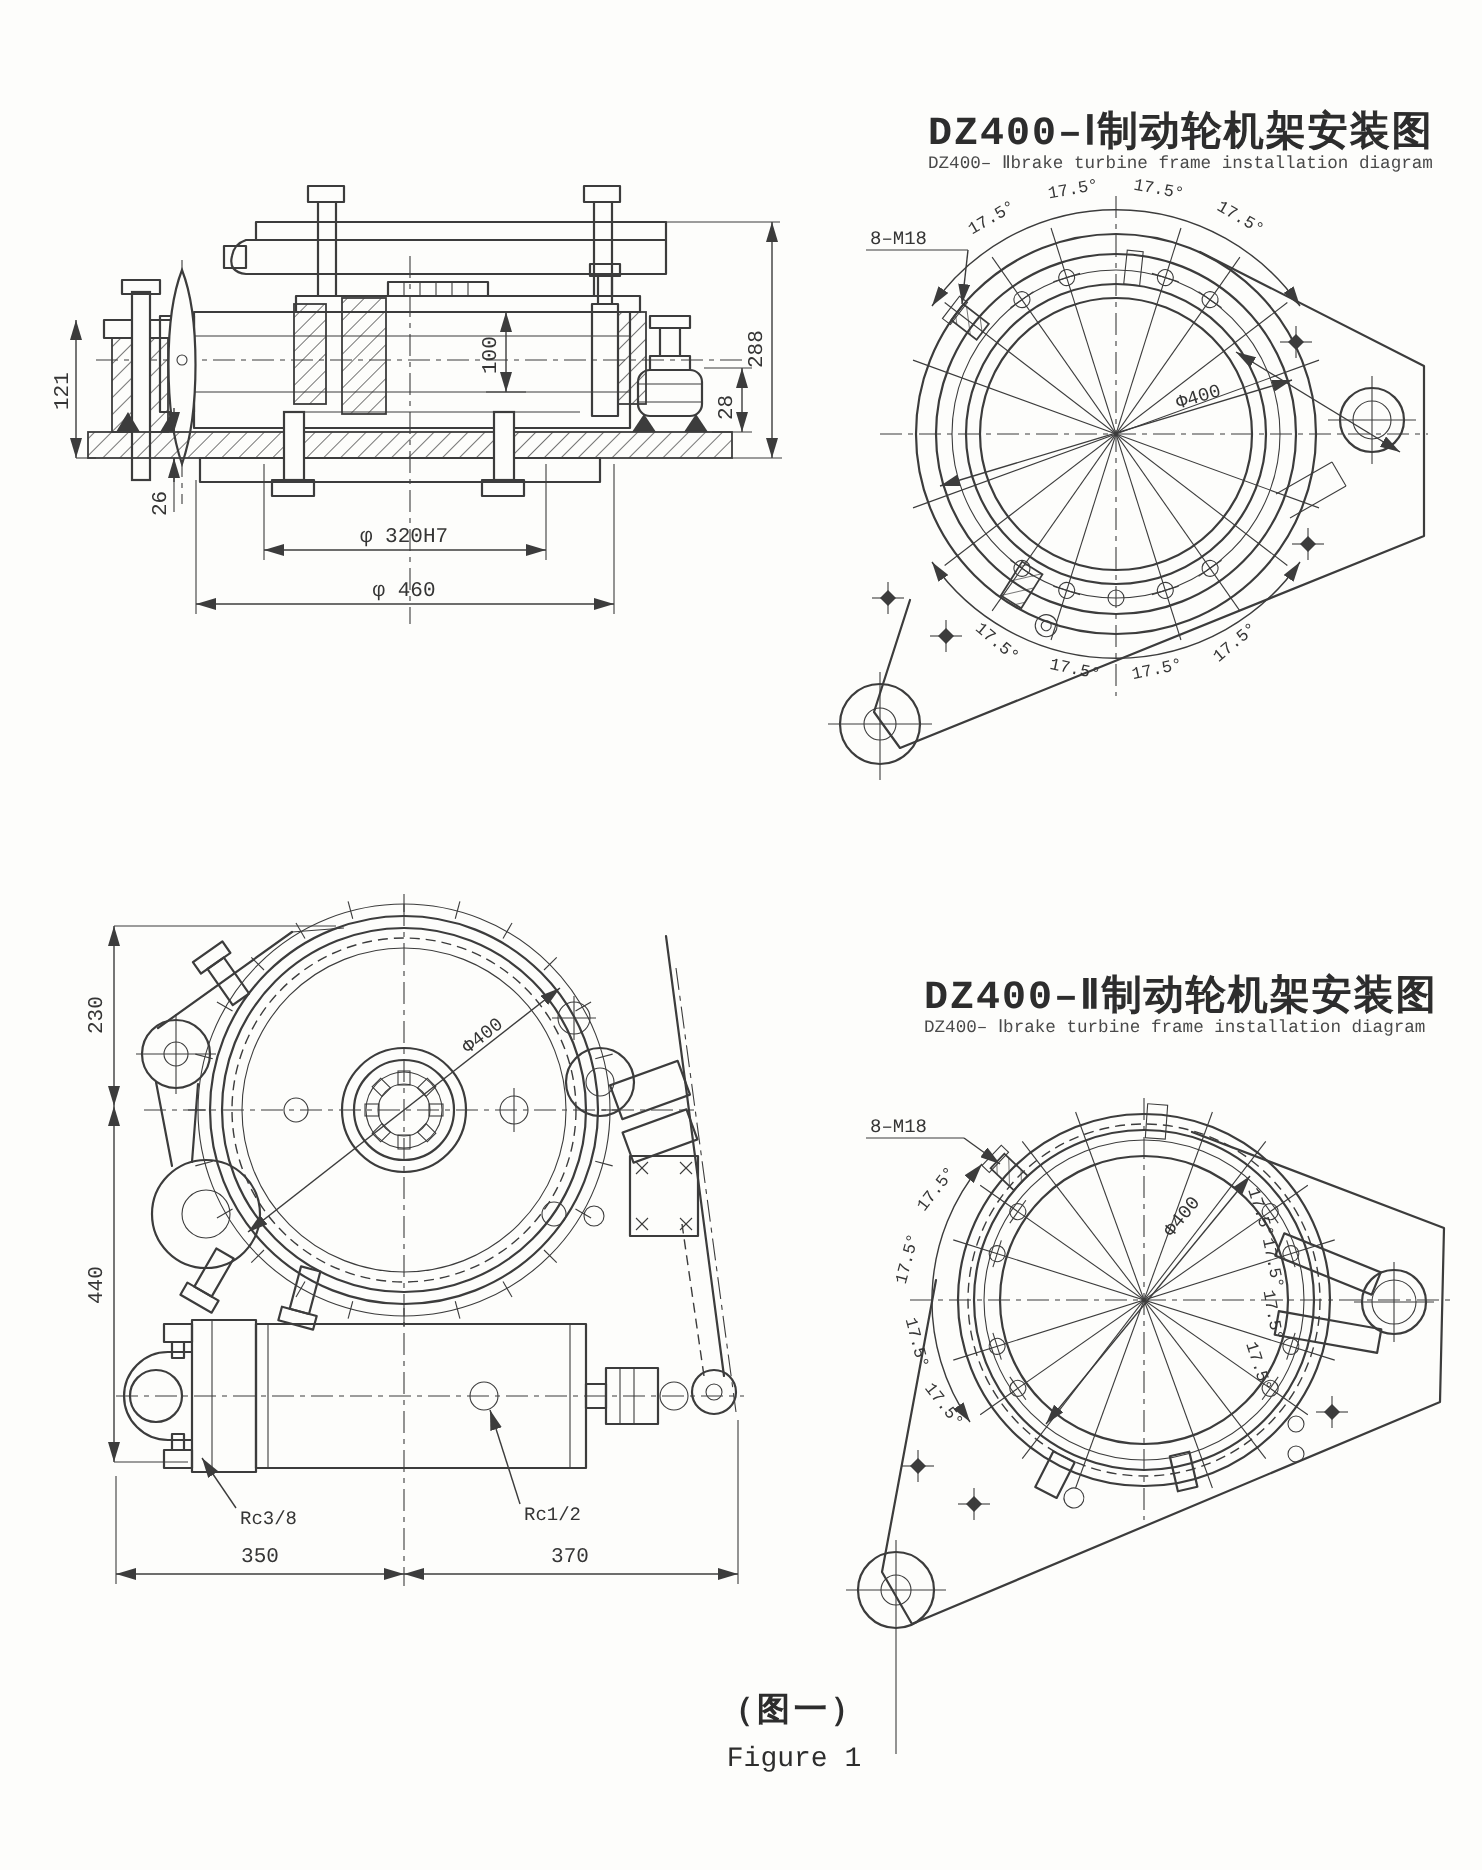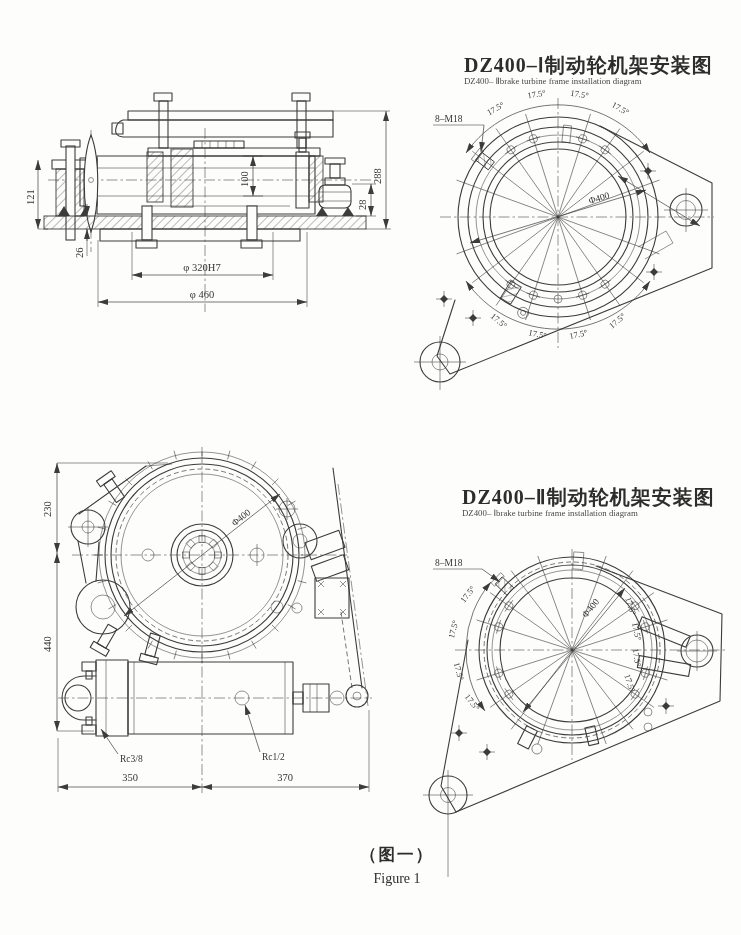--- a/index.html
+++ b/index.html
@@ -1,17 +1,17 @@
 <!DOCTYPE html>
 <html><head>
 <meta charset="utf-8">
 <style>
   html,body{margin:0;padding:0;background:#fdfdfb;}
   #page{position:relative;width:741px;height:935px;background:#fdfdfb;overflow:hidden;
-        font-family:Liberation Serif, serif;}
+        font-family:Liberation Mono, monospace;}
   svg{display:block;}
   .o    {fill:none;stroke:#3c3c3c;stroke-width:1.1;stroke-linejoin:round;stroke-linecap:round;}
   .t    {fill:none;stroke:#3c3c3c;stroke-width:0.55;}
   .d    {fill:none;stroke:#3c3c3c;stroke-width:0.7;}
   .c    {fill:none;stroke:#3c3c3c;stroke-width:0.55;stroke-dasharray:11 3 2.5 3;}
   .dash {fill:none;stroke:#3c3c3c;stroke-width:0.7;stroke-dasharray:5 3;}
   .h    {fill:url(#hatch);stroke:#3c3c3c;stroke-width:0.9;}
   .wf   {fill:#fdfdfb;stroke:#3c3c3c;stroke-width:1.1;}
   .blk  {fill:#3c3c3c;stroke:none;}
   text  {fill:#353535;}

